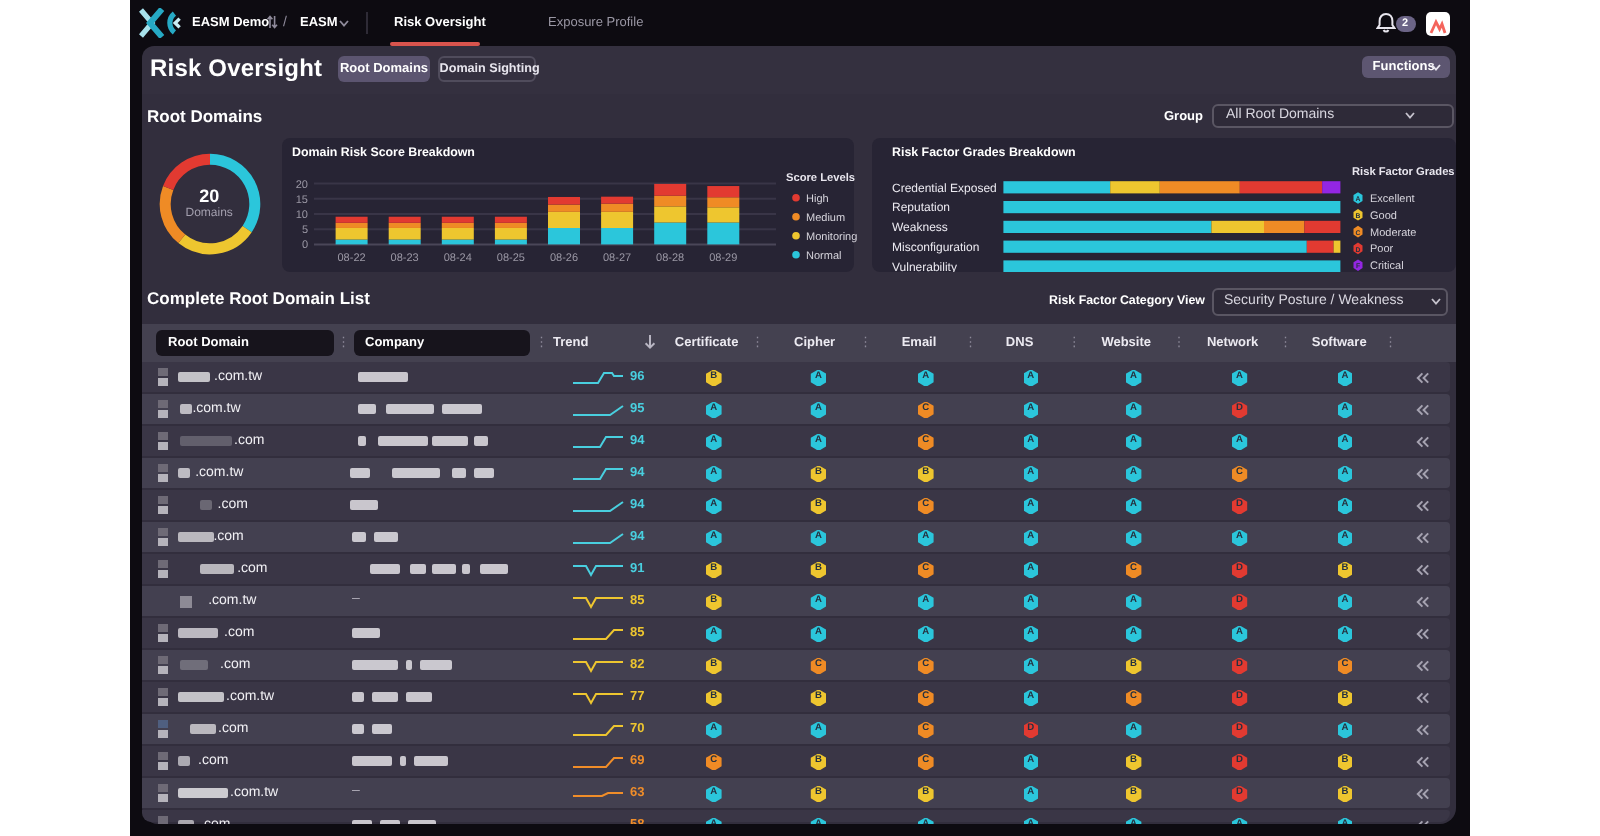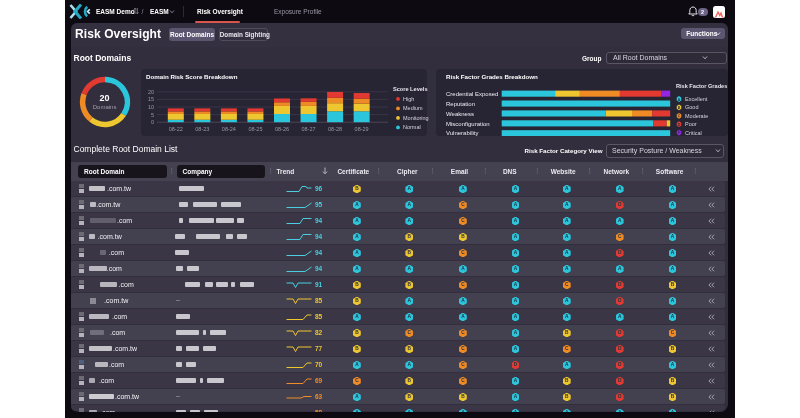--- a/index.html
+++ b/index.html
@@ -166,21 +166,21 @@
       <polygon points="243.00,43.90 245.25,45.35 245.25,48.25 243.00,49.70 240.75,48.25 240.75,45.35" fill="#ef8b25"></polygon>
       <text x="243" y="48.4" font-size="3.4" font-weight="bold" fill="#25313f" text-anchor="middle">C</text>
       <text x="249" y="48.8" font-size="5.5" fill="#d6d4dc">Moderate</text>
       <polygon points="243.00,52.30 245.25,53.75 245.25,56.65 243.00,58.10 240.75,56.65 240.75,53.75" fill="#e23a31"></polygon>
       <text x="243" y="56.800000000000004" font-size="3.4" font-weight="bold" fill="#25313f" text-anchor="middle">D</text>
       <text x="249" y="57.2" font-size="5.5" fill="#d6d4dc">Poor</text>
       <polygon points="243.00,60.70 245.25,62.15 245.25,65.05 243.00,66.50 240.75,65.05 240.75,62.15" fill="#9326e3"></polygon>
       <text x="243" y="65.2" font-size="3.4" font-weight="bold" fill="#25313f" text-anchor="middle">F</text>
       <text x="249" y="65.6" font-size="5.5" fill="#d6d4dc">Critical</text>
     </svg>
-<div class="abs" style="left:8.5px;top:143.5px;font-size:8.5px;font-weight:normal;color:#fff;">Complete Root Domain List</div>
+<div class="abs" style="left:8.5px;top:143.5px;font-size:8.5px;font-weight:bold;color:#fff;">Complete Root Domain List</div>
 <div class="abs" style="right:132px;top:147px;font-size:6.2px;font-weight:bold;color:#fff;white-space:nowrap;">Risk Factor Category View</div>
 <div class="dd" style="left:541px;top:143.8px;width:118px;height:14px;line-height:12px;padding-left:5px;">Security Posture / Weakness</div>
 <svg class="abs" style="left:650px;top:148.5px" width="6" height="4" viewBox="0 0 6 4">
       <path d="M1,0.5 L3,2.8 L5,0.5" stroke="#c5c2cc" stroke-width="0.9" fill="none"></path>
     </svg>
 <div class="abs" style="left:5.7px;top:162px;width:657.5px;height:18.5px;background:#444150;"></div>
 <div class="abs" style="left:13px;top:164.5px;width:88.5px;height:13px;background:#17141c;border-radius:3px;color:#fff;font-size:6.5px;font-weight:bold;line-height:13px;padding-left:6px;">Root Domain</div>
 <div class="dots" style="left:103.5px;">⋮</div>
 <div class="abs" style="left:111.5px;top:164.5px;width:88.5px;height:13px;background:#17141c;border-radius:3px;color:#fff;font-size:6.5px;font-weight:bold;line-height:13px;padding-left:6px;">Company</div>
 <div class="dots" style="left:202.5px;">⋮</div>

